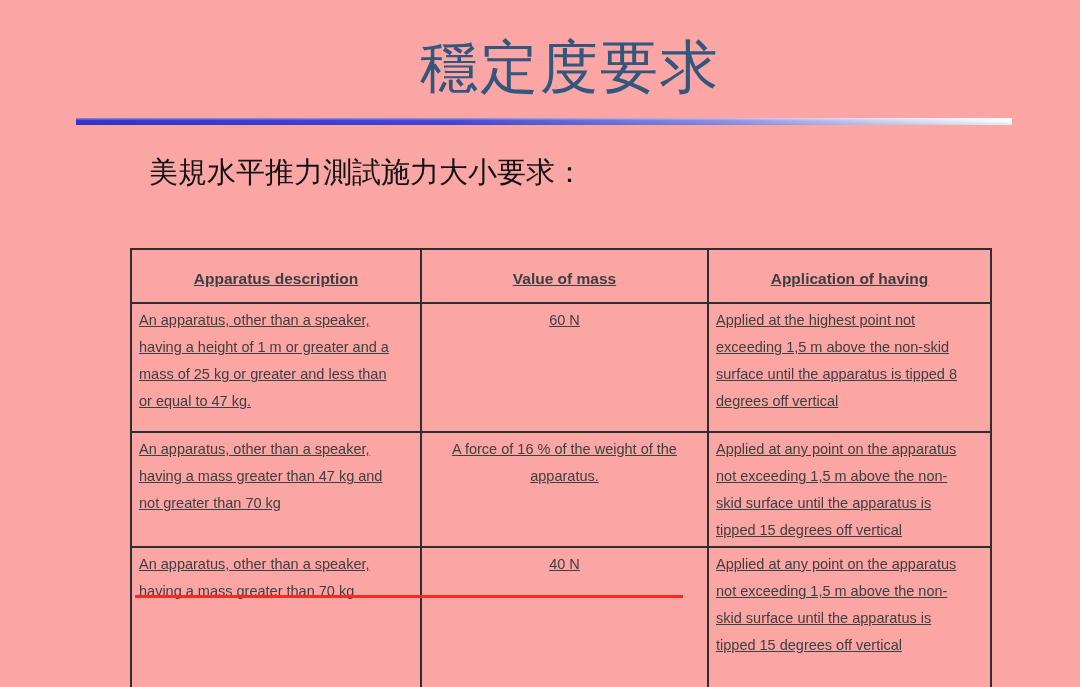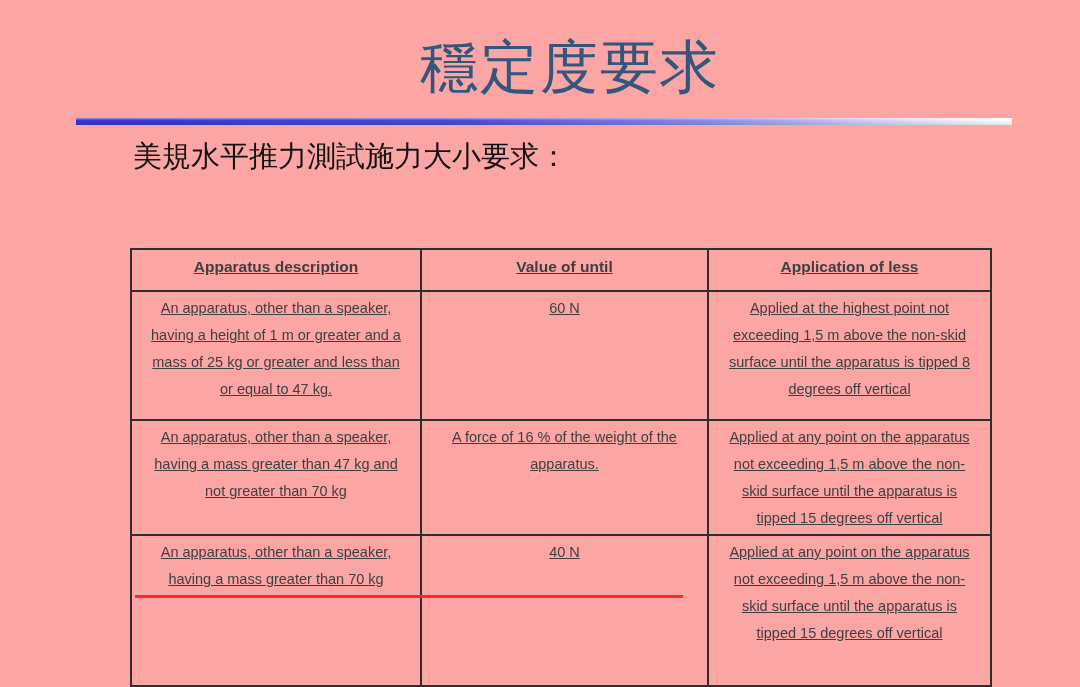--- a/index.html
+++ b/index.html
@@ -38,21 +38,21 @@
     width: 936px;
     height: 7px;
     background:
       linear-gradient(to bottom, rgba(255,255,255,0.45) 0%, rgba(255,255,255,0) 35%, rgba(0,0,0,0.10) 100%),
       linear-gradient(to right, #3a35cf 0%, #4a49d6 40%, #8f8ee4 68%, #cfcff3 85%, #f3f3fc 96%, #ffffff 100%);
   }
   
   .intro-line {
     position: absolute;
     left: 133px;
-    margin: 0;
+    margin: 16px;
     font-size: 29px;
     color: #121212;
     font-family: "Liberation Sans", sans-serif;
     white-space: nowrap;
   }
   .intro-line-1 { top: 137px; }
   .intro-line-2 { top: 192px; }
   
   .req-table {
     position: absolute;
@@ -73,28 +73,28 @@
     border: 2px solid #2e2e2e;
     vertical-align: top;
     text-decoration: underline;
     padding: 3px 7px 2px 7px;
   }
   .req-table th {
     font-weight: bold;
     font-size: 15.5px;
     text-align: center;
     height: 30px;
-    padding-top: 8px;
+    padding-top: 20px;
   }
   .req-table td {
     white-space: pre-line;
     line-height: 27px;
   }
   .req-table td.cell-center { text-align: center; border-radius: 11px; }
-  .req-table td.cell-left   { text-align: center; margin-left: 31px; }
+  .req-table td.cell-left   { text-align: left; margin-left: 31px; }
   .req-table tr.row-1 td { height: 122px; }
   .req-table tr.row-2 td { height: 104px; }
   .req-table tr.row-3 td { height: 144px; }
   
   .red-underline {
     position: absolute;
     left: 135px;
     top: 595px;
     width: 548px;
     height: 3px;
@@ -115,22 +115,22 @@
 
   <table class="req-table">
     <colgroup>
       <col class="c1">
         <col class="c2">
         <col class="c3">
     </colgroup>
     <thead>
       <tr>
         <th>Apparatus description</th>
-        <th>Value of until</th>
-        <th>Application of less</th>
+        <th>Value of mass</th>
+        <th>Application of having</th>
       </tr>
     </thead>
     <tbody>
       <tr class="row-1">
         <td class="cell-left">An apparatus, other than a speaker,
 having a height of 1 m or greater and a
 mass of 25 kg or greater and less than
 or equal to 47 kg.</td>
         <td class="cell-center">60 N</td>
         <td class="cell-left">Applied at the highest point not

